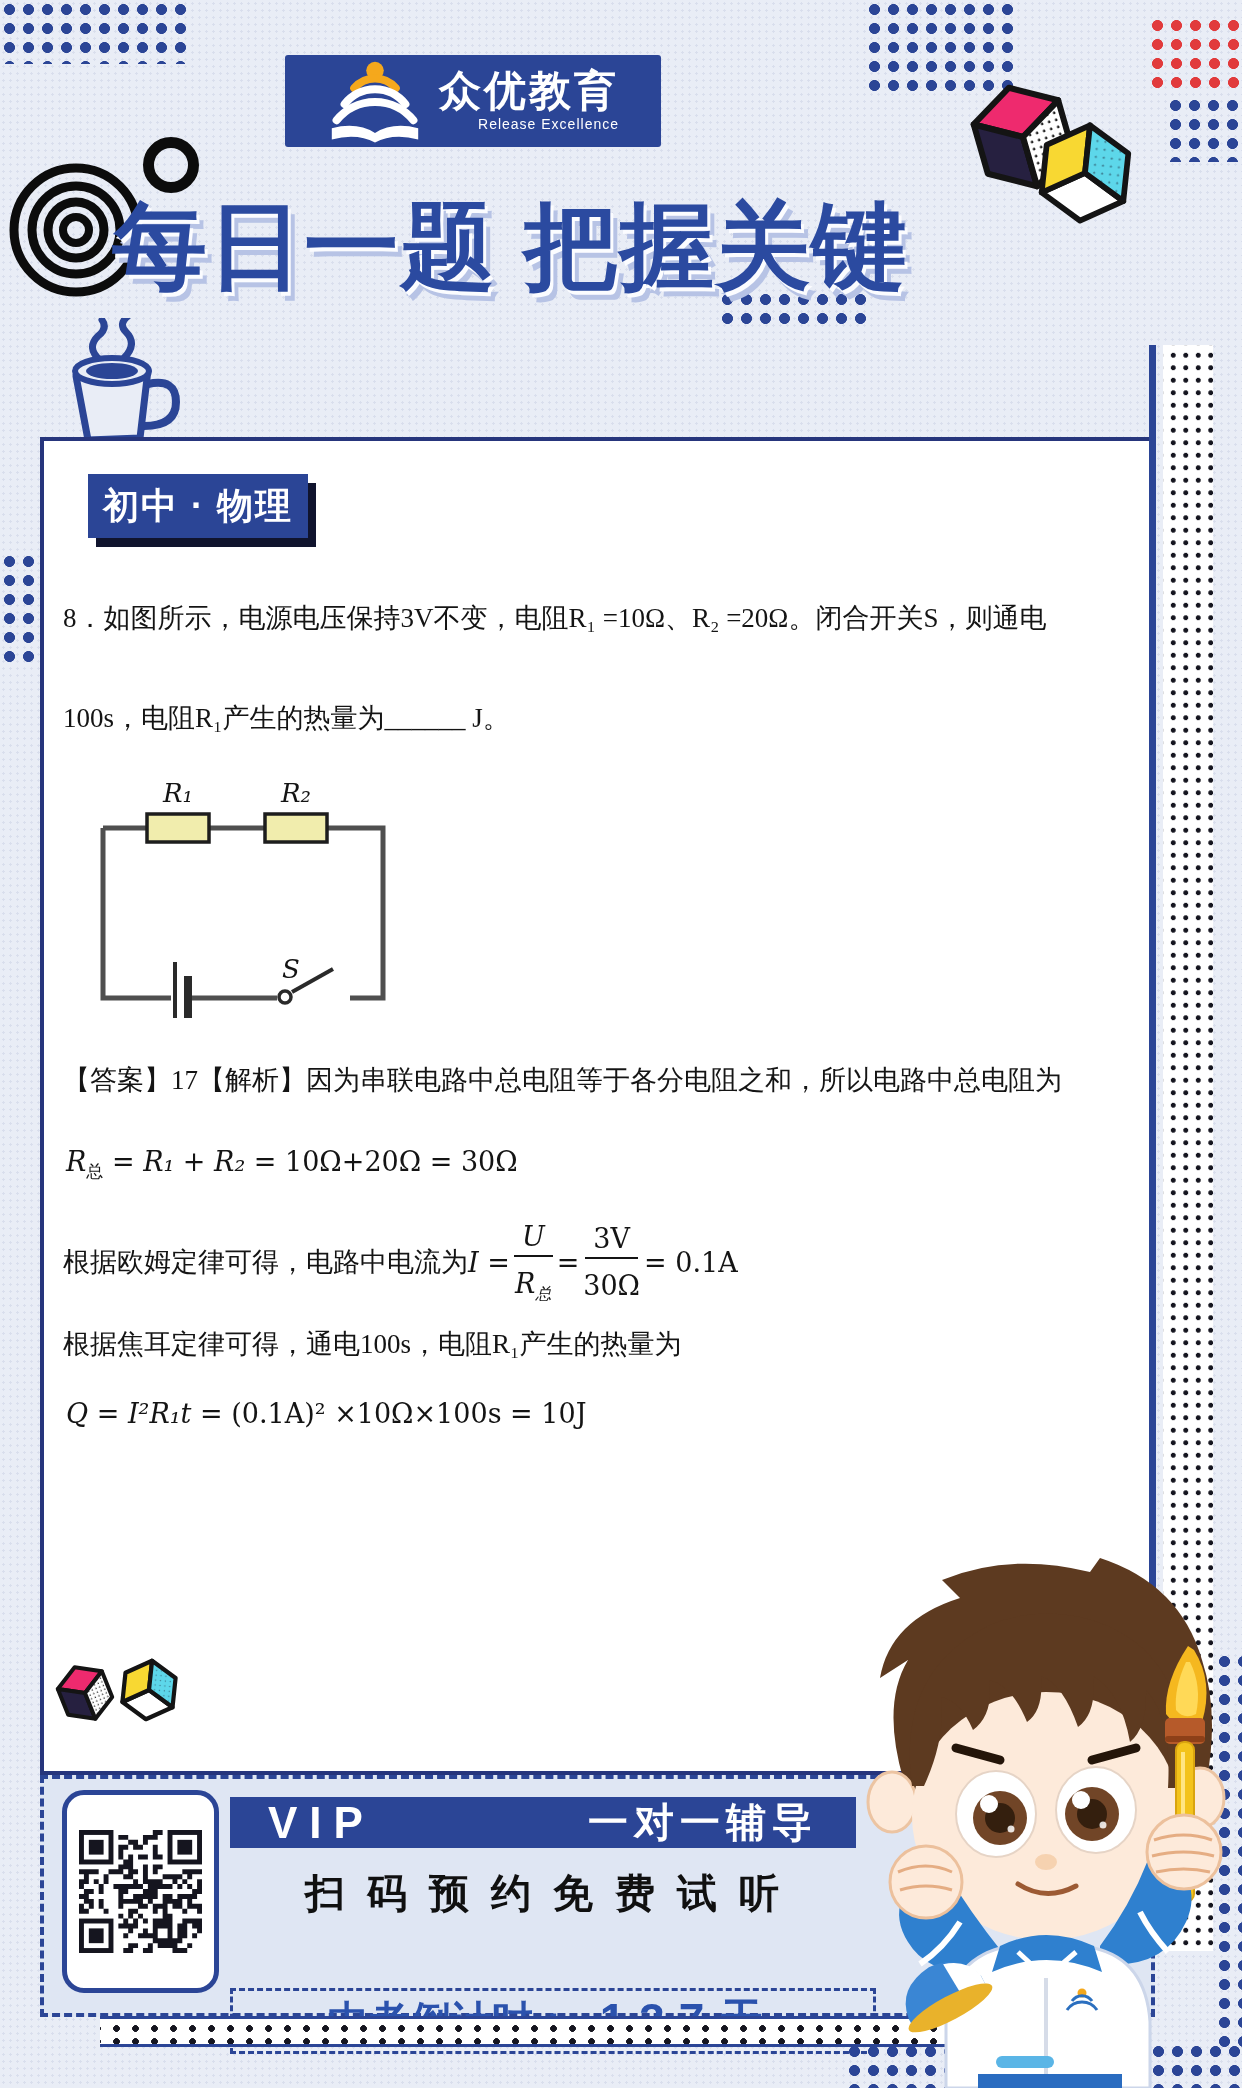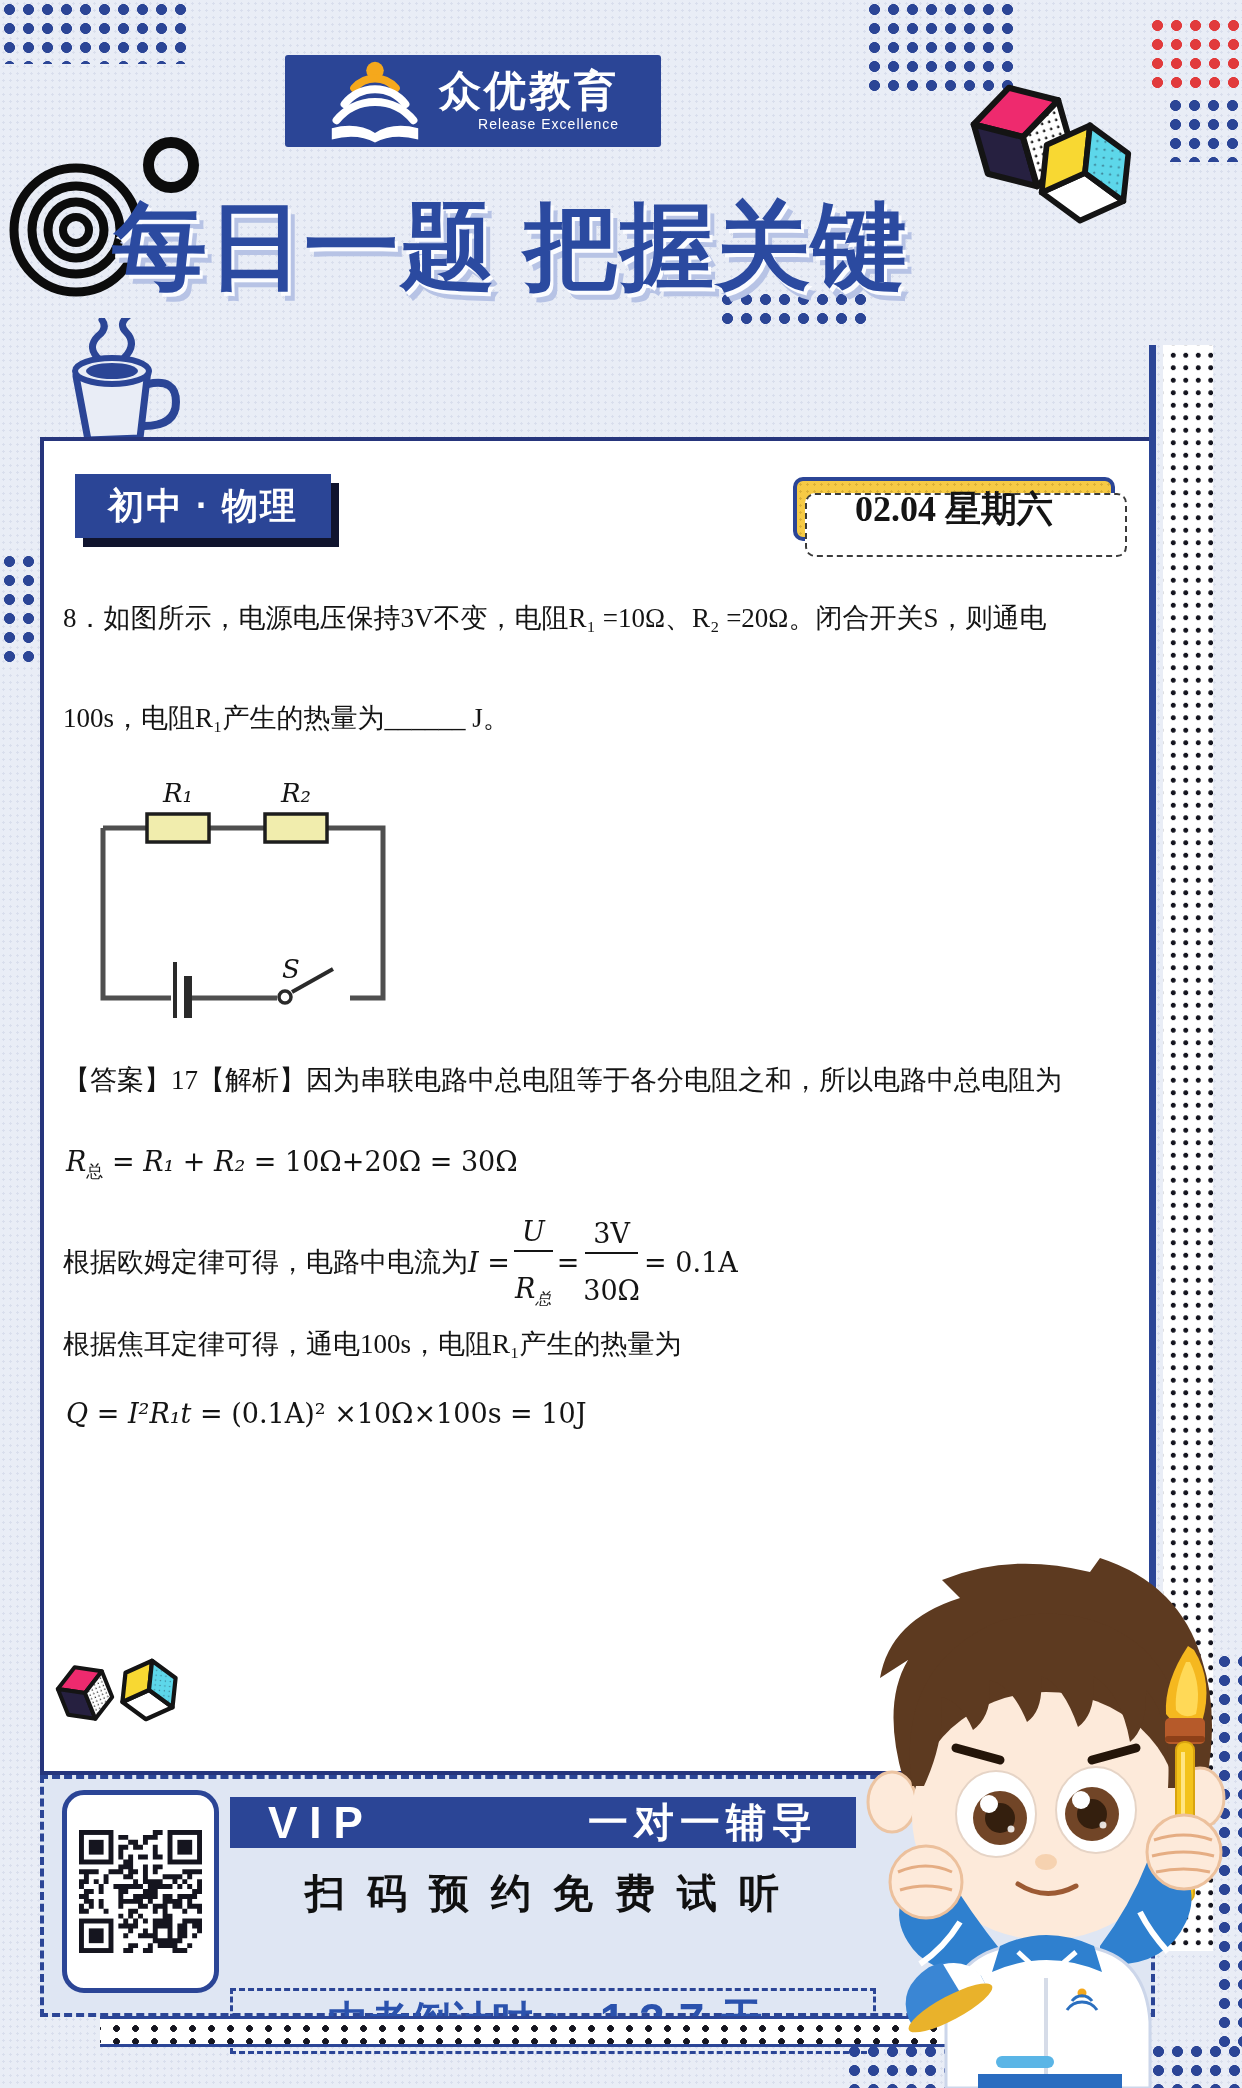--- a/index.html
+++ b/index.html
@@ -52,21 +52,21 @@
     text-shadow:3px 4px 0 #fbfcff, 7px 9px 0 #b7c3e5;
     white-space:nowrap; z-index:2;
   }
 
   
   .card {
     left:40px; top:437px; width:1115px; height:1338px;
     background:#ffffff; border:4px solid #26357c; z-index:2;
   }
   .subject-badge {
-    left:75px; top:474px; width:256px; height:64px; background:#2b4596;
+    left:88px; top:474px; width:220px; height:64px; background:#2b4596;
     color:#fff; font-size:36px; font-weight:bold;
     display:flex; align-items:center; justify-content:center;
     box-shadow:8px 9px 0 #10142e; z-index:3; letter-spacing:2px;
   }
   .date-badge {
     left:793px; top:477px; width:322px; height:64px;
     background-color:#f6ca45;
     background-image: radial-gradient(rgba(120,80,0,0.22) 1.2px, transparent 1.4px);
     background-size:7px 7px;
     border:4px solid #2b4596; border-radius:10px;
@@ -81,21 +81,21 @@
 
   
   .qtext {
     font-family:"Liberation Serif","DejaVu Serif",serif;
     font-size:27px; color:#141414; z-index:3; white-space:nowrap;
   }
   .it { font-style:italic; }
   .math { font-family:"DejaVu Serif","Liberation Serif",serif; }
   .frac { display:inline-flex; flex-direction:column; align-items:center; vertical-align:middle; margin:0 4px; }
   .frac .fnum { display:block; padding:0 8px 3px; border-bottom:2px solid #141414; line-height:1.15; }
-  .frac .fden { display:block; padding-top:21px; line-height:1.15;text-align:center; }
+  .frac .fden { display:block; padding-top:11px; line-height:1.15;text-align:center; }
   .ohm-row { display:flex; align-items:center; gap:0; z-index:3; }
 
   
   .bottom-banner {
     left:40px; top:1775px; width:1115px; height:242px;
     background:#dfe6f3; border:4px dashed #2b4596; z-index:3;
   }
   .qr-box {
     left:62px; top:1790px; width:157px; height:203px;
     background:#fff; border:5px solid #2b4596; border-radius:22px;
@@ -193,21 +193,20 @@
       <div class="logo-text-name">众优教育</div>
       <div class="logo-text-tag">Release Excellence</div>
     </div>
   </div>
 
   <div class="abs hero-title">每日一题 把握关键</div>
 
   <div class="abs card"></div>
 
   <div class="abs subject-badge">初中 · 物理</div>
-  <div class="abs date-badge">02.04  星期六</div>
 
   <div class="abs qtext" style="left:63px;top:600px;">8．如图所示，电源电压保持3V不变，电阻R₁ =10Ω、R₂ =20Ω。闭合开关S，则通电</div>
   <div class="abs qtext" style="left:63px;top:700px;">100s，电阻R₁产生的热量为______ J。</div>
 
   <svg class="abs" style="left:85px;top:766px;z-index:3;" width="312" height="252" viewBox="0 0 312 252">
     <path d="M18 62 L298 62 L298 232 L265 232" fill="none" stroke="#4f4f4f" stroke-width="5"></path>
     <path d="M18 62 L18 232 L86 232" fill="none" stroke="#4f4f4f" stroke-width="5"></path>
     <path d="M104 232 L192 232" fill="none" stroke="#4f4f4f" stroke-width="5"></path>
 
     <line x1="90" y1="196" x2="90" y2="268" stroke="#2a2a2a" stroke-width="4"></line>

